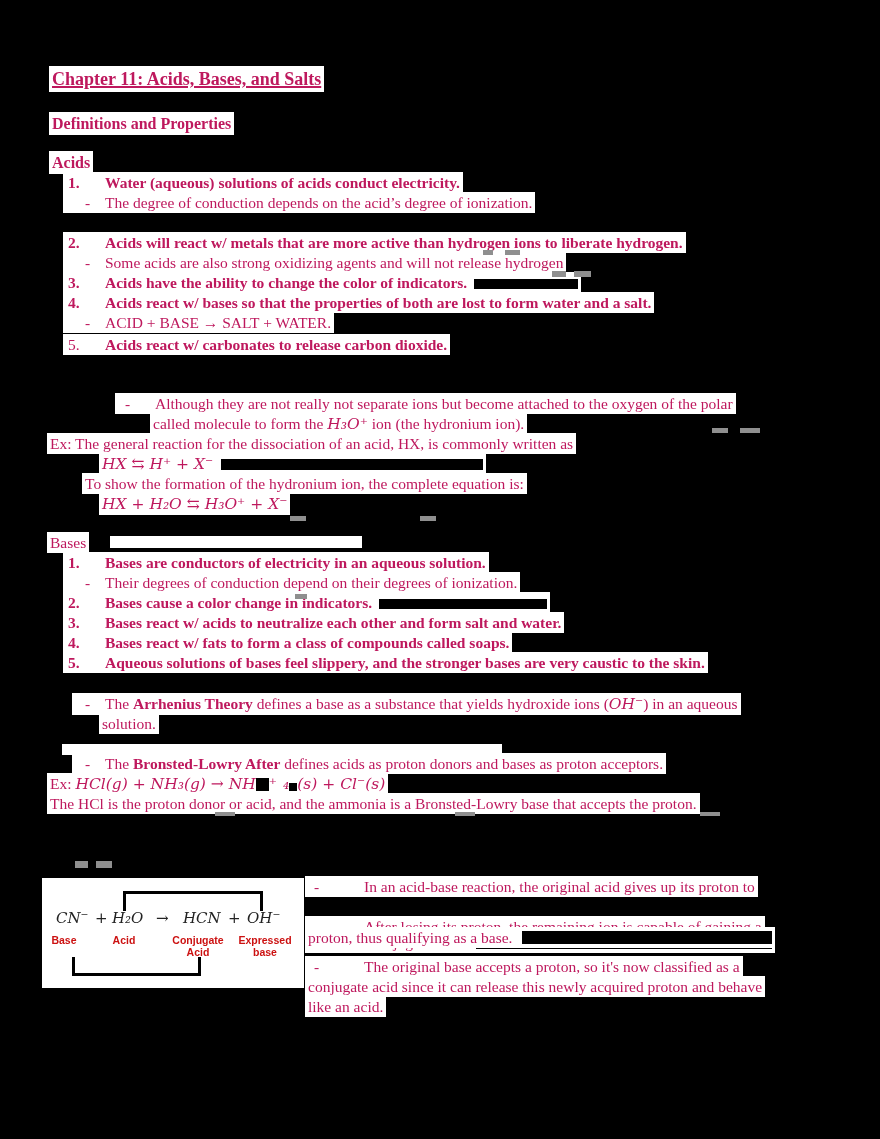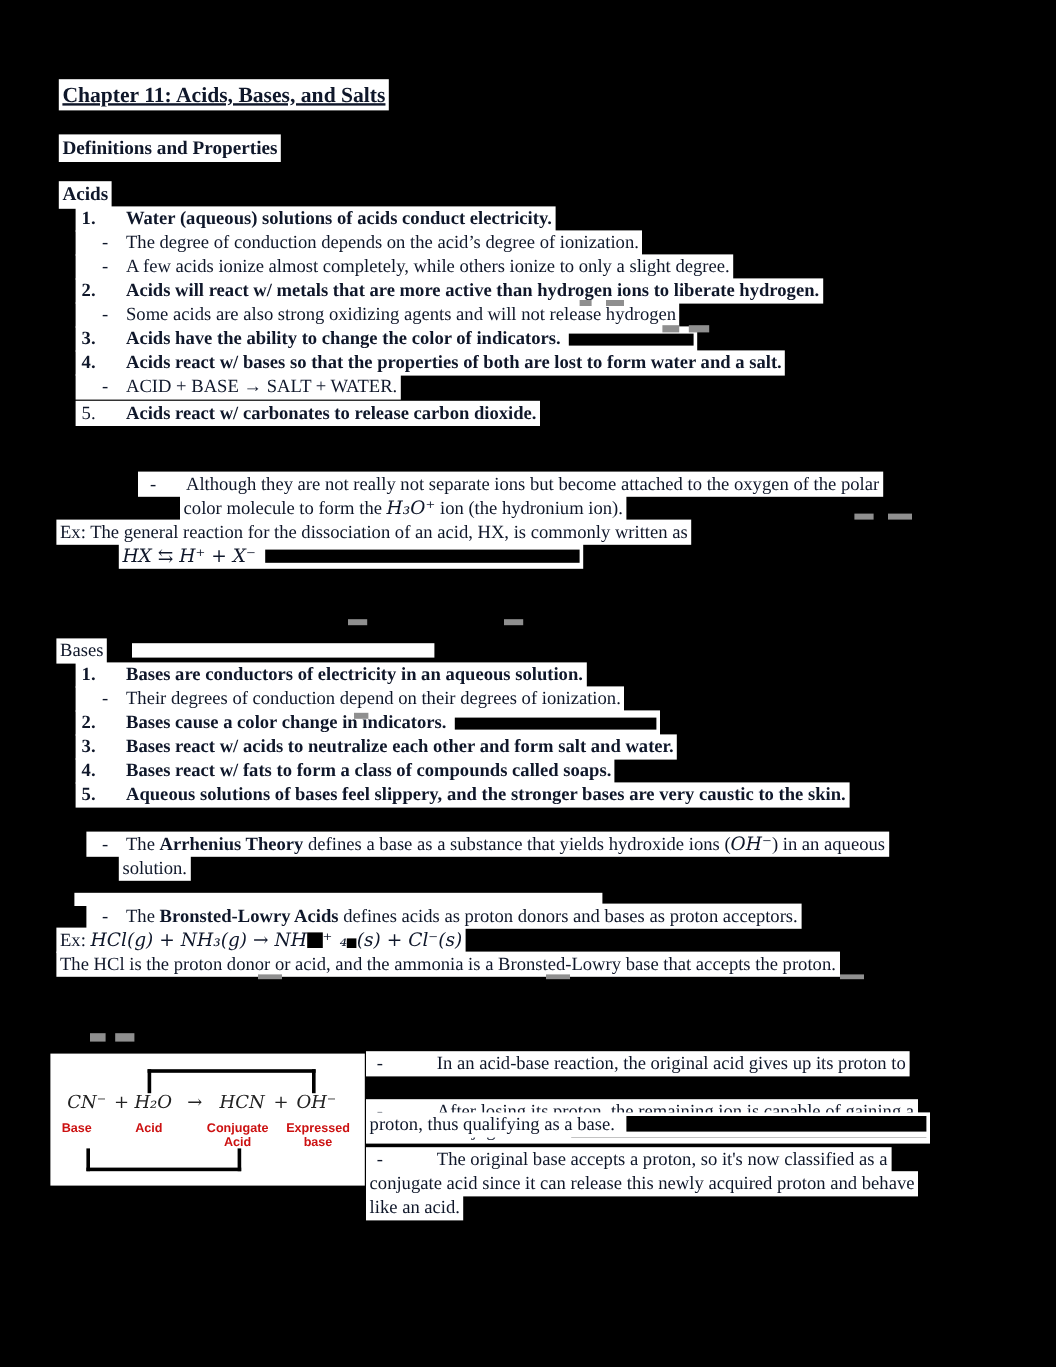--- a/index.html
+++ b/index.html
@@ -1,18 +1,18 @@
 <!DOCTYPE html>
 <html><head>
 <meta charset="utf-8">
 <style>
   html,body{margin:0;padding:0;background:#000;}
   #page{position:relative;width:880px;height:1139px;background:#000;overflow:hidden;
         font-family:"Liberation Serif",serif;color:#0b0b0b;}
-  .ln{position:absolute;white-space:nowrap;font:15.5px/19px "Liberation Serif",serif;color:#0f172a;text-decoration:underline;}
+  .ln{position:absolute;white-space:nowrap;font:15.5px/19px "Liberation Serif",serif;color:#be185d;text-decoration:underline;}
   .hl{background:#fff;padding:1px 3px;display:inline-block;}
   .b{font-weight:700;}
   .i{font-style:italic;font-family:"DejaVu Serif","DejaVu Sans",serif;}
   .num{display:inline-block;width:39px;text-indent:2px;}
   .numd{display:inline-block;width:39px;text-indent:19px;}
   .dashA{display:inline-block;width:30px;text-indent:10px;}
   .dashB{display:inline-block;width:37px;text-indent:7px;}
   .dashR{display:inline-block;width:56px;text-indent:6px;}
   .bar{display:inline-block;background:#000;vertical-align:-1px;}
   .strip{position:absolute;background:#fff;}
@@ -40,23 +40,20 @@
   <div class="ln h2" style="top:151px;left:49px">
     <span class="hl">Acids</span>
   </div>
 
   <div class="ln" style="top:172px;left:63px">
     <span class="hl"><span class="num b">1.</span><span class="b">Water (aqueous) solutions of acids conduct electricity.</span></span>
   </div>
   <div class="ln" style="top:192px;left:63px">
     <span class="hl"><span class="numd">-</span><span>The degree of conduction depends on the acid’s degree of ionization.</span></span>
   </div>
-  <div class="ln" style="top:212px;left:63px">
-    <span class="hl"><span class="numd">-</span><span>A few acids ionize almost completely, while others ionize to only a slight degree.</span></span>
-  </div>
   <div class="ln" style="top:232px;left:63px">
     <span class="hl"><span class="num b">2.</span><span class="b">Acids will react w/ metals that are more active than hydrogen ions to liberate hydrogen.</span></span>
   </div>
   <div class="ln" style="top:252px;left:63px">
     <span class="hl"><span class="numd">-</span><span>Some acids are also strong oxidizing agents and will not release hydrogen</span></span>
   </div>
   <div class="ln" style="top:272px;left:63px">
     <span class="hl"><span class="num b">3.</span><span class="b">Acids have the ability to change the color of indicators.</span><span class="bar" style="width:104px;height:10px;margin-left:7px"></span></span>
   </div>
   <div class="ln" style="top:292px;left:63px">
@@ -66,27 +63,33 @@
     <span class="hl"><span class="numd">-</span><span>ACID + BASE → SALT + WATER.</span></span>
   </div>
   <div class="ln" style="top:334px;left:63px">
     <span class="hl"><span class="num">5.</span><span class="b">Acids react w/ carbonates to release carbon dioxide.</span></span>
   </div>
 
   <div class="ln" style="top:393px;left:115px">
     <span class="hl"><span class="dashB">-</span><span>Although they are not really not separate ions but become attached to the oxygen of the polar</span></span>
   </div>
   <div class="ln" style="top:413px;left:150px">
-    <span class="hl"><span>color molecule to form the </span><span class="i">H₃O⁺</span><span> ion (the hydronium ion).</span></span>
+    <span class="hl"><span>called molecule to form the </span><span class="i">H₃O⁺</span><span> ion (the hydronium ion).</span></span>
   </div>
   <div class="ln" style="top:433px;left:47px">
     <span class="hl">Ex: The general reaction for the dissociation of an acid, HX, is commonly written as</span>
   </div>
   <div class="ln" style="top:453px;left:99px">
     <span class="hl"><span class="i">HX ⇆ H⁺ + X⁻</span><span class="bar" style="width:262px;height:11px;margin-left:8px"></span></span>
+  </div>
+  <div class="ln" style="top:473px;left:82px">
+    <span class="hl">To show the formation of the hydronium ion, the complete equation is:</span>
+  </div>
+  <div class="ln" style="top:493px;left:99px">
+    <span class="hl"><span class="i">HX + H₂O ⇆ H₃O⁺ + X⁻</span></span>
   </div>
 
   <div class="ln" style="top:532px;left:47px">
     <span class="hl">Bases</span>
   </div>
   <div class="strip" style="left:110px;top:536px;width:252px;height:12px"></div>
 
   <div class="ln" style="top:552px;left:63px">
     <span class="hl"><span class="num b">1.</span><span class="b">Bases are conductors of electricity in an aqueous solution.</span></span>
   </div>
@@ -108,21 +111,21 @@
 
   <div class="ln" style="top:693px;left:72px">
     <span class="hl"><span class="dashA">-</span><span>The </span><span class="b">Arrhenius Theory</span><span> defines a base as a substance that yields hydroxide ions (</span><span class="i">OH⁻</span><span>) in an aqueous</span></span>
   </div>
   <div class="ln" style="top:713px;left:99px">
     <span class="hl">solution.</span>
   </div>
 
   <div class="strip" style="left:62px;top:744px;width:440px;height:11px"></div>
   <div class="ln" style="top:753px;left:72px">
-    <span class="hl"><span class="dashA">-</span><span>The </span><span class="b">Bronsted-Lowry Acids</span><span> defines acids as proton donors and bases as proton acceptors.</span></span>
+    <span class="hl"><span class="dashA">-</span><span>The </span><span class="b">Bronsted-Lowry After</span><span> defines acids as proton donors and bases as proton acceptors.</span></span>
   </div>
   <div class="ln" style="top:773px;left:47px">
     <span class="hl"><span>Ex: </span><span class="i">HCl(g) + NH₃(g) → NH</span><span class="bar" style="width:13px;height:13px;vertical-align:-2px"></span><span class="i">⁺</span><span class="i" style="margin-left:6px">₄</span><span class="bar" style="width:8px;height:8px;vertical-align:-2px"></span><span class="i">(s) + Cl⁻(s)</span></span>
   </div>
   <div class="ln" style="top:793px;left:47px">
     <span class="hl">The HCl is the proton donor or acid, and the ammonia is a Bronsted-Lowry base that accepts the proton.</span>
   </div>
 
 
   <div id="diagram">

